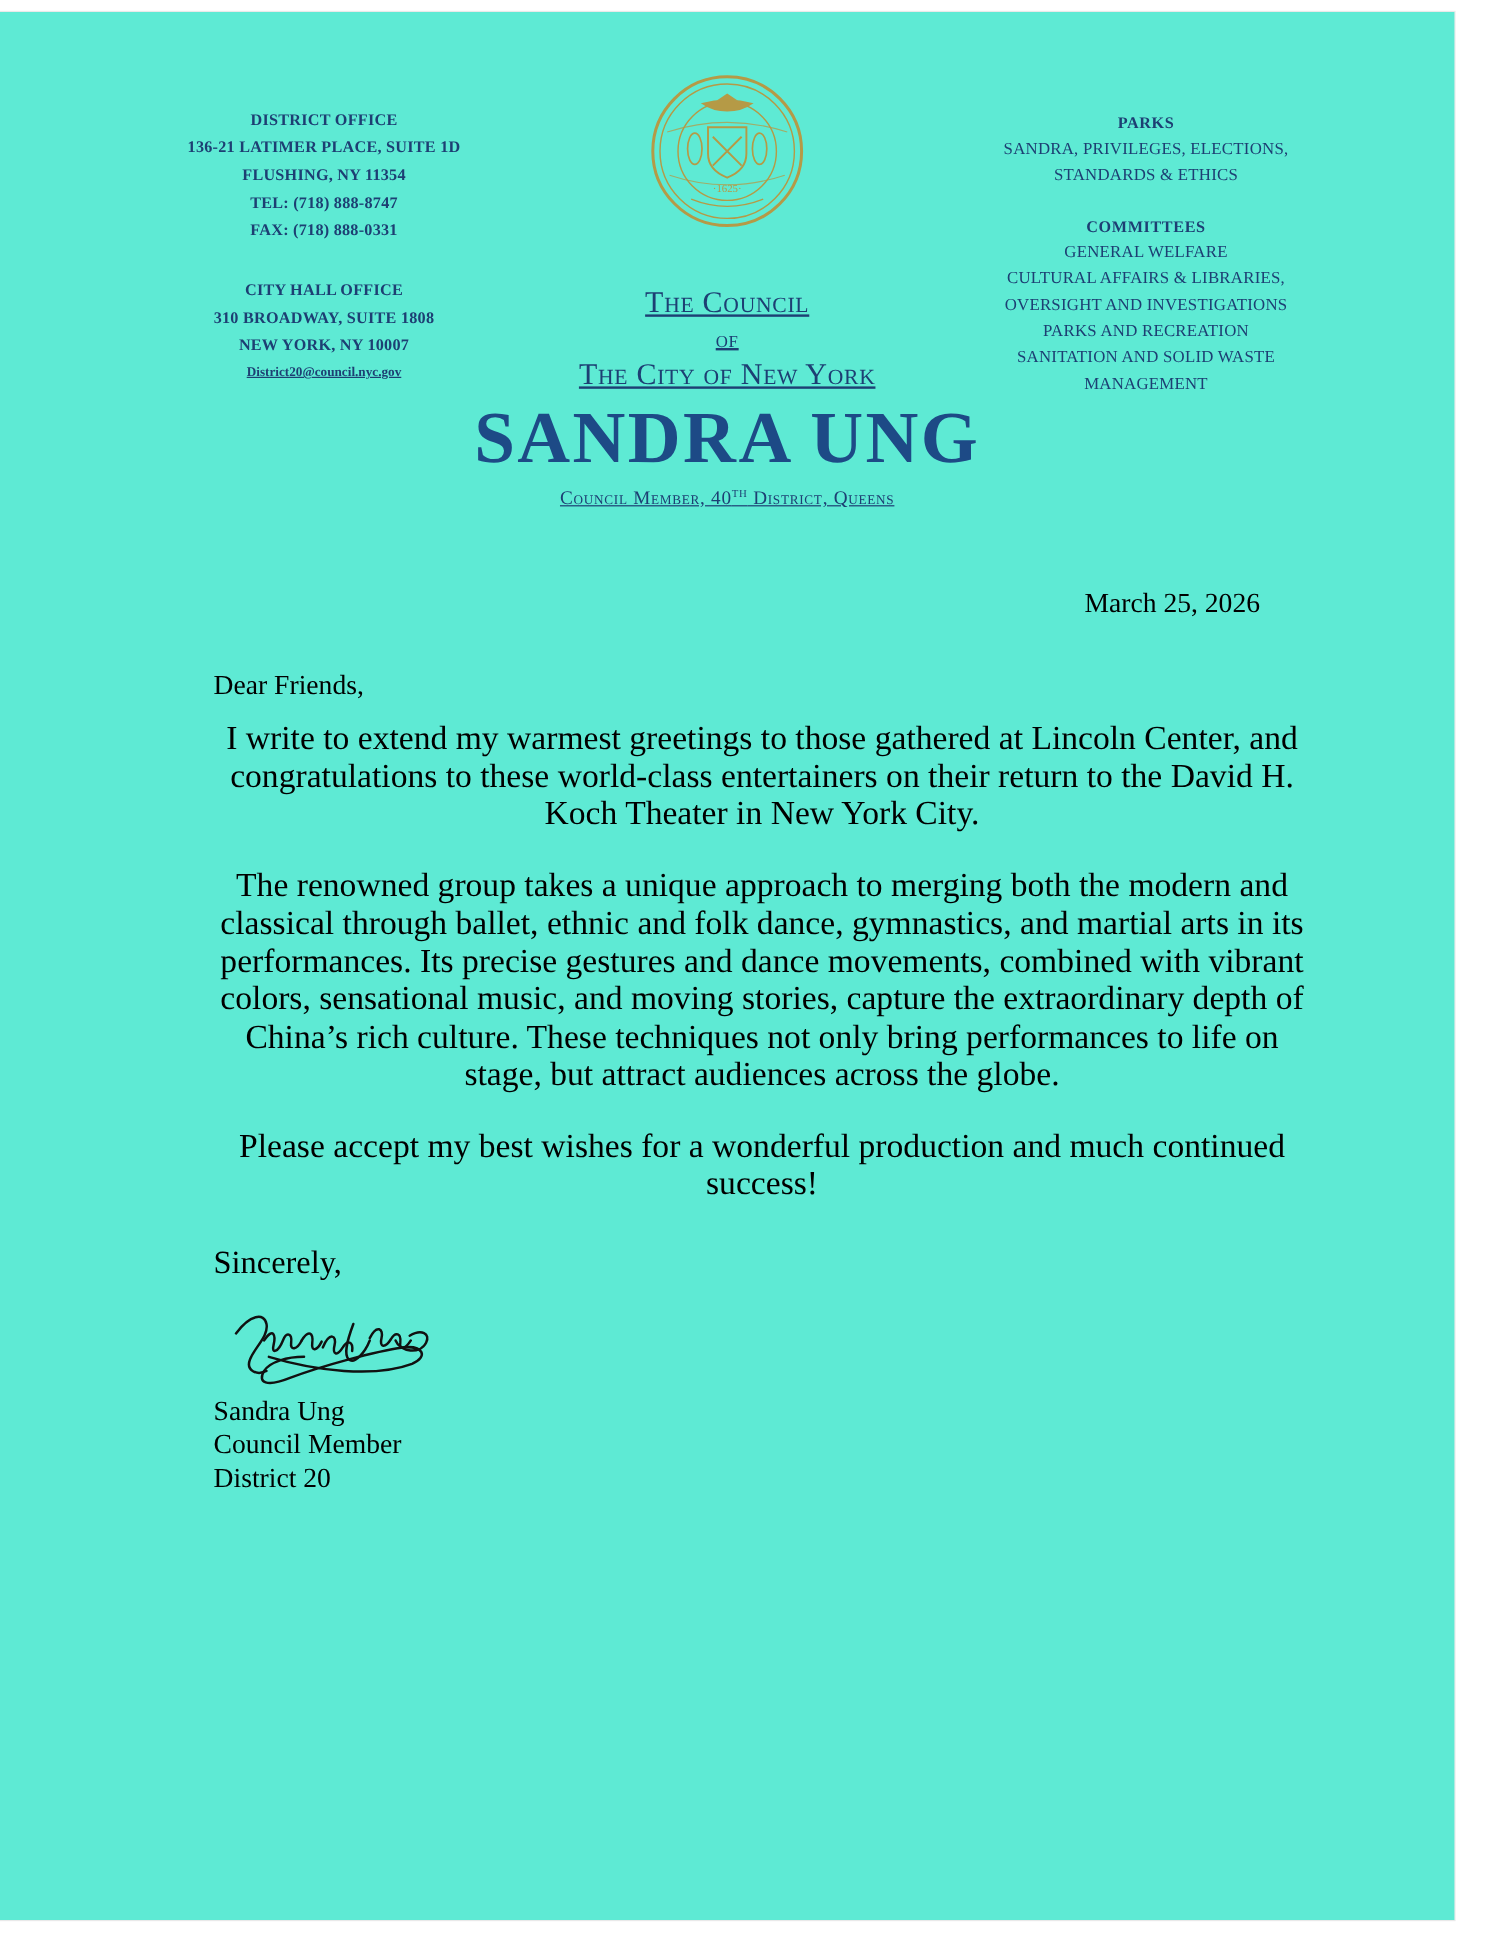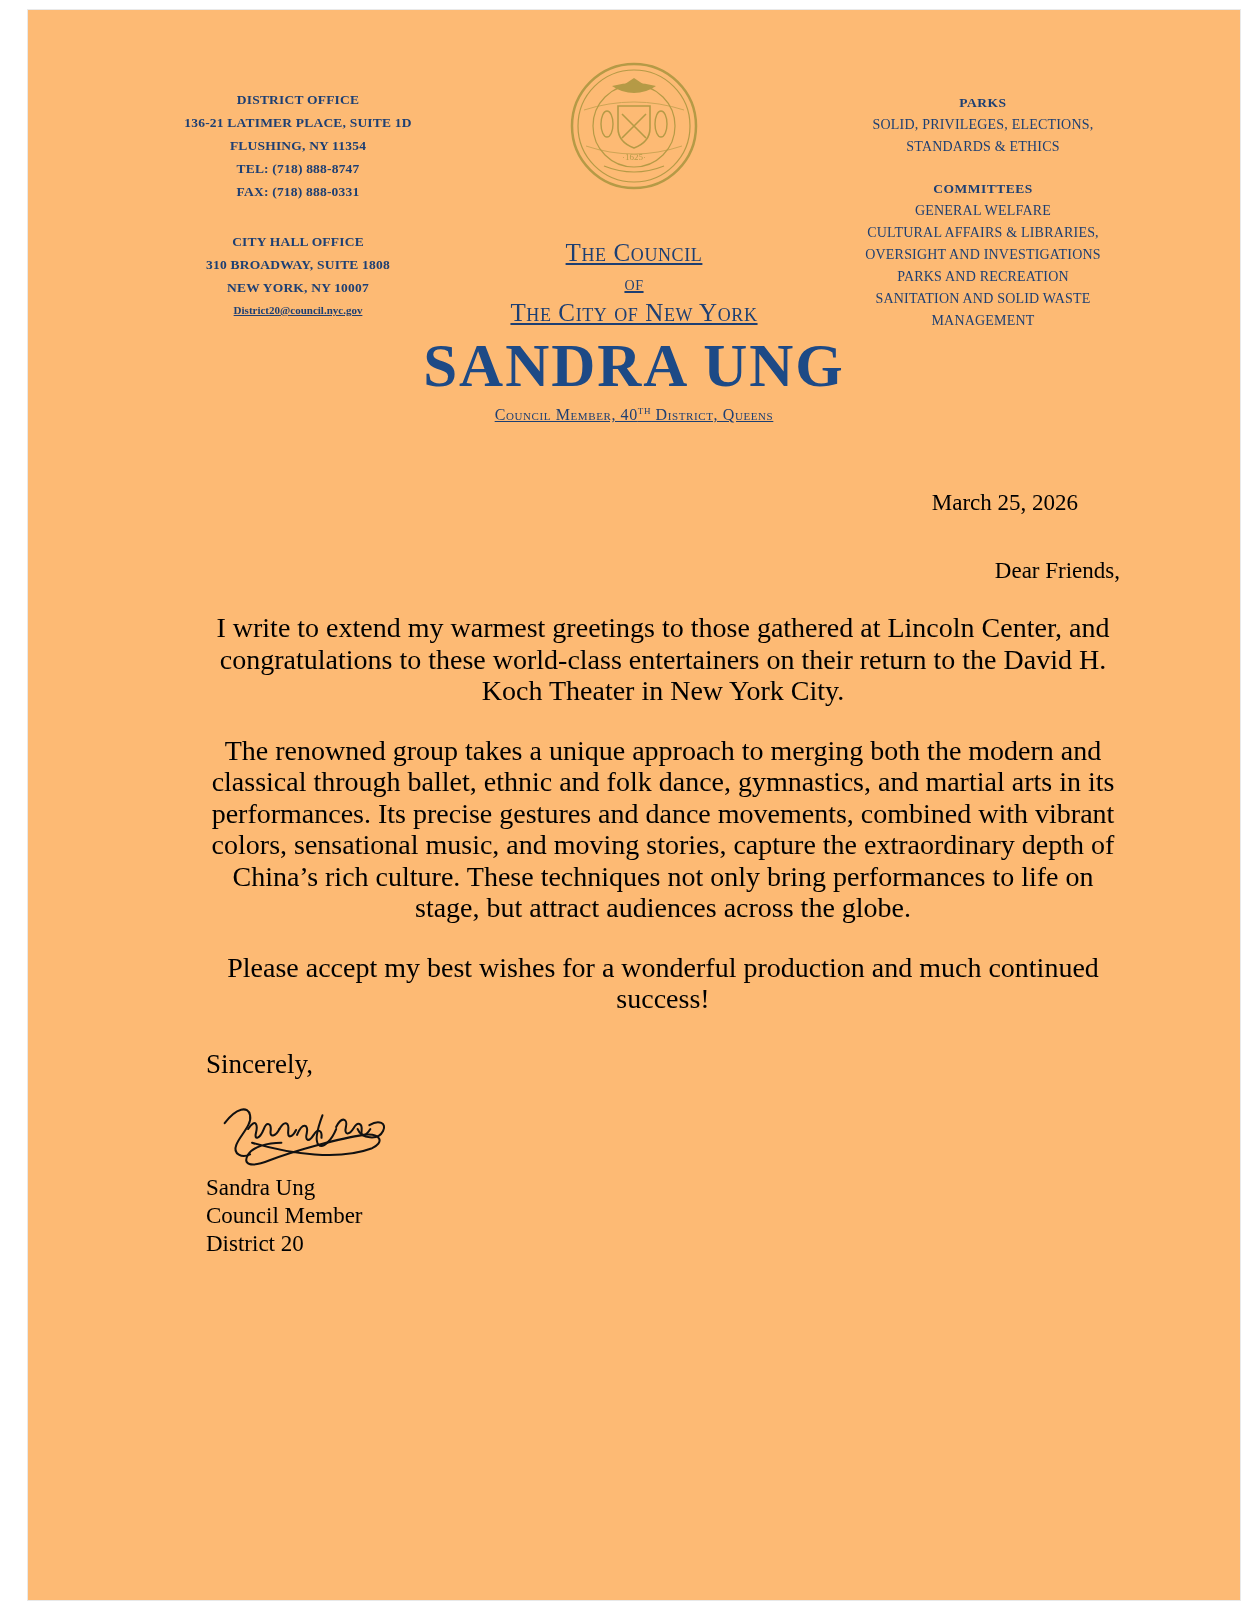--- a/index.html
+++ b/index.html
@@ -9,25 +9,25 @@
   }
   body {
     width: 1250px;
     height: 1617px;
     font-family: "Liberation Serif", serif;
     color: #000;
     position: relative;
   }
   .page {
     position: absolute;
-    left: 28px;
+    left: 0;
     top: 10px;
     width: 1212px;
     height: 1590px;
-    background: #fdba74;
+    background: #5eead4;
     box-shadow: 0 0 0 1px #e9e9e9;
     overflow: hidden;
   }
 
   
   .letterhead {
     position: relative;
     height: 410px;
   }
 
@@ -122,22 +122,21 @@
     top: 480px;
   }
   .date {
     text-align: right;
     font-size: 23px;
     padding-right: 42px;
     margin-bottom: 42px;
   }
   .salutation {
     font-size: 23px;
-    margin-bottom: 28px;
-    text-align: right;
+    margin-bottom: 16px;
   }
   .para {
     font-size: 28px;
     line-height: 31.5px;
     text-align: center;
     margin-bottom: 28px;
   }
   .closing {
     font-size: 27px;
     margin-top: 34px;
@@ -196,21 +195,21 @@
 
         <ellipse cx="37" cy="62" rx="6" ry="13" fill="none" stroke="#b59a46" stroke-width="1.4"></ellipse>
         <ellipse cx="91" cy="62" rx="6" ry="13" fill="none" stroke="#b59a46" stroke-width="1.4"></ellipse>
         <text x="64" y="98" text-anchor="middle" font-family="'Liberation Serif', serif" font-size="9" fill="#b59a46">·1625·</text>
         <path d="M34 104 q30 12 60 0" fill="none" stroke="#b59a46" stroke-width="1.2"></path>
       </svg>
     </div>
 
     <div class="right-block">
       <div class="hdr">PARKS</div>
-      <div>SOLID, PRIVILEGES, ELECTIONS,</div>
+      <div>SANDRA, PRIVILEGES, ELECTIONS,</div>
       <div>STANDARDS &amp; ETHICS</div>
 
       <div class="hdr committees-hdr">COMMITTEES</div>
       <div>GENERAL WELFARE</div>
       <div>CULTURAL AFFAIRS &amp; LIBRARIES,</div>
       <div>OVERSIGHT AND INVESTIGATIONS</div>
       <div>PARKS AND RECREATION</div>
       <div>SANITATION AND SOLID WASTE</div>
       <div>MANAGEMENT</div>
     </div>

